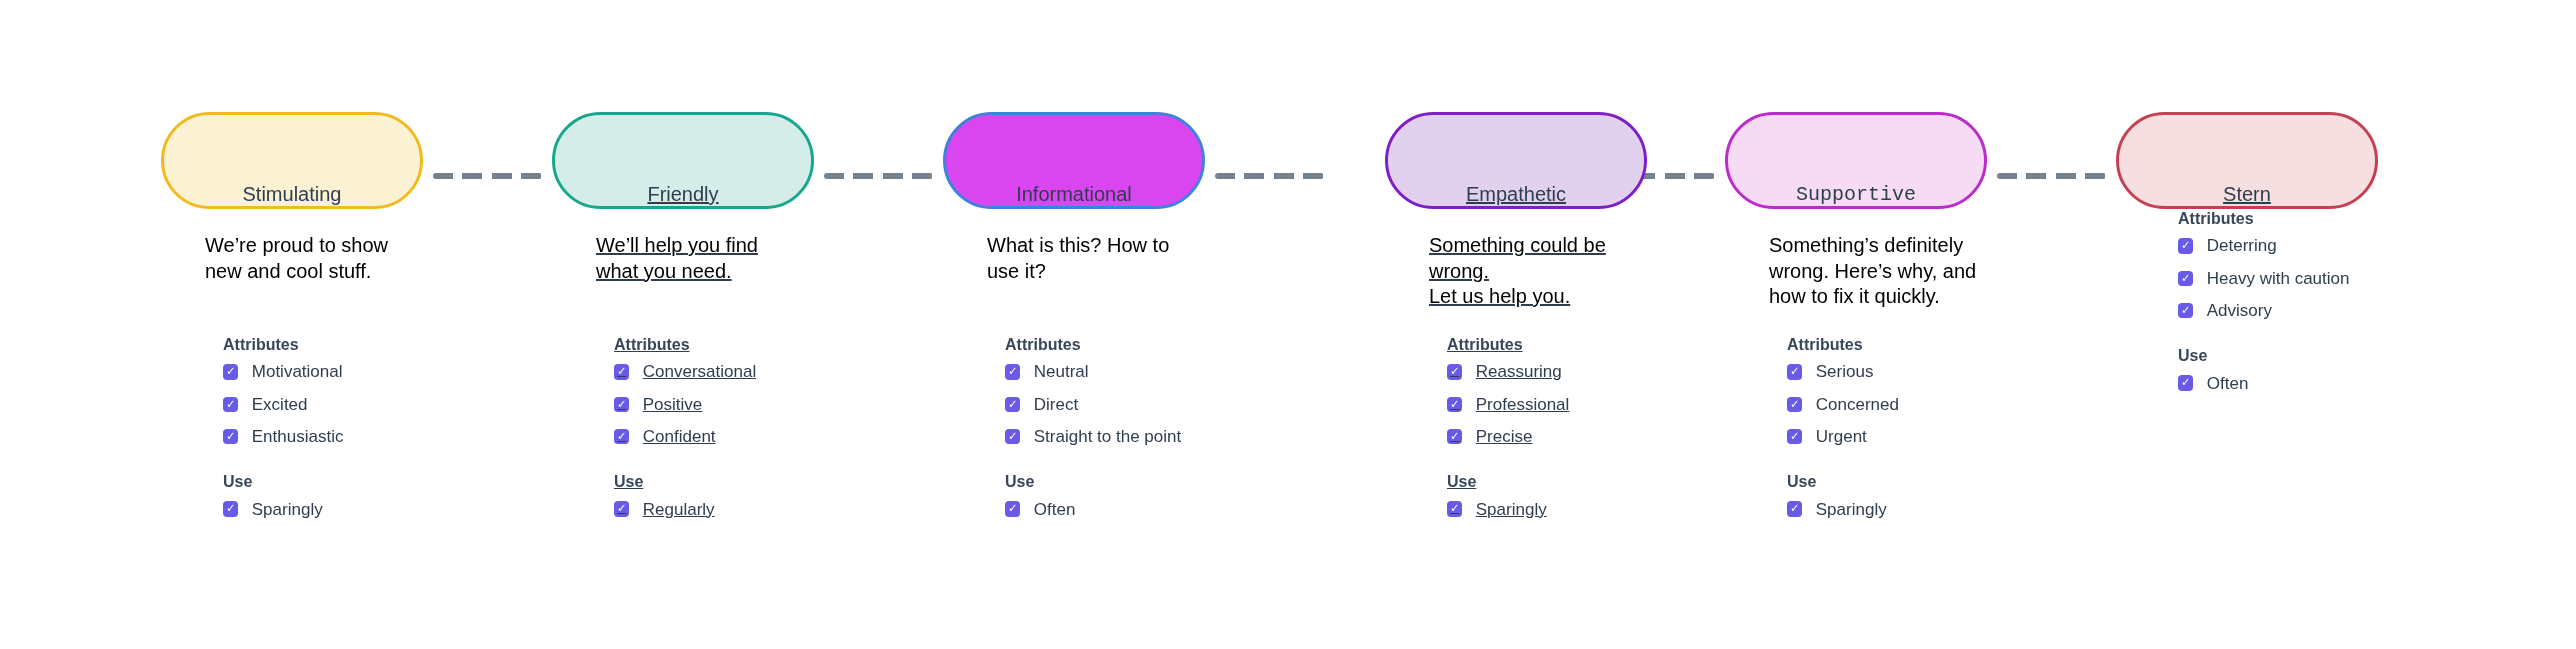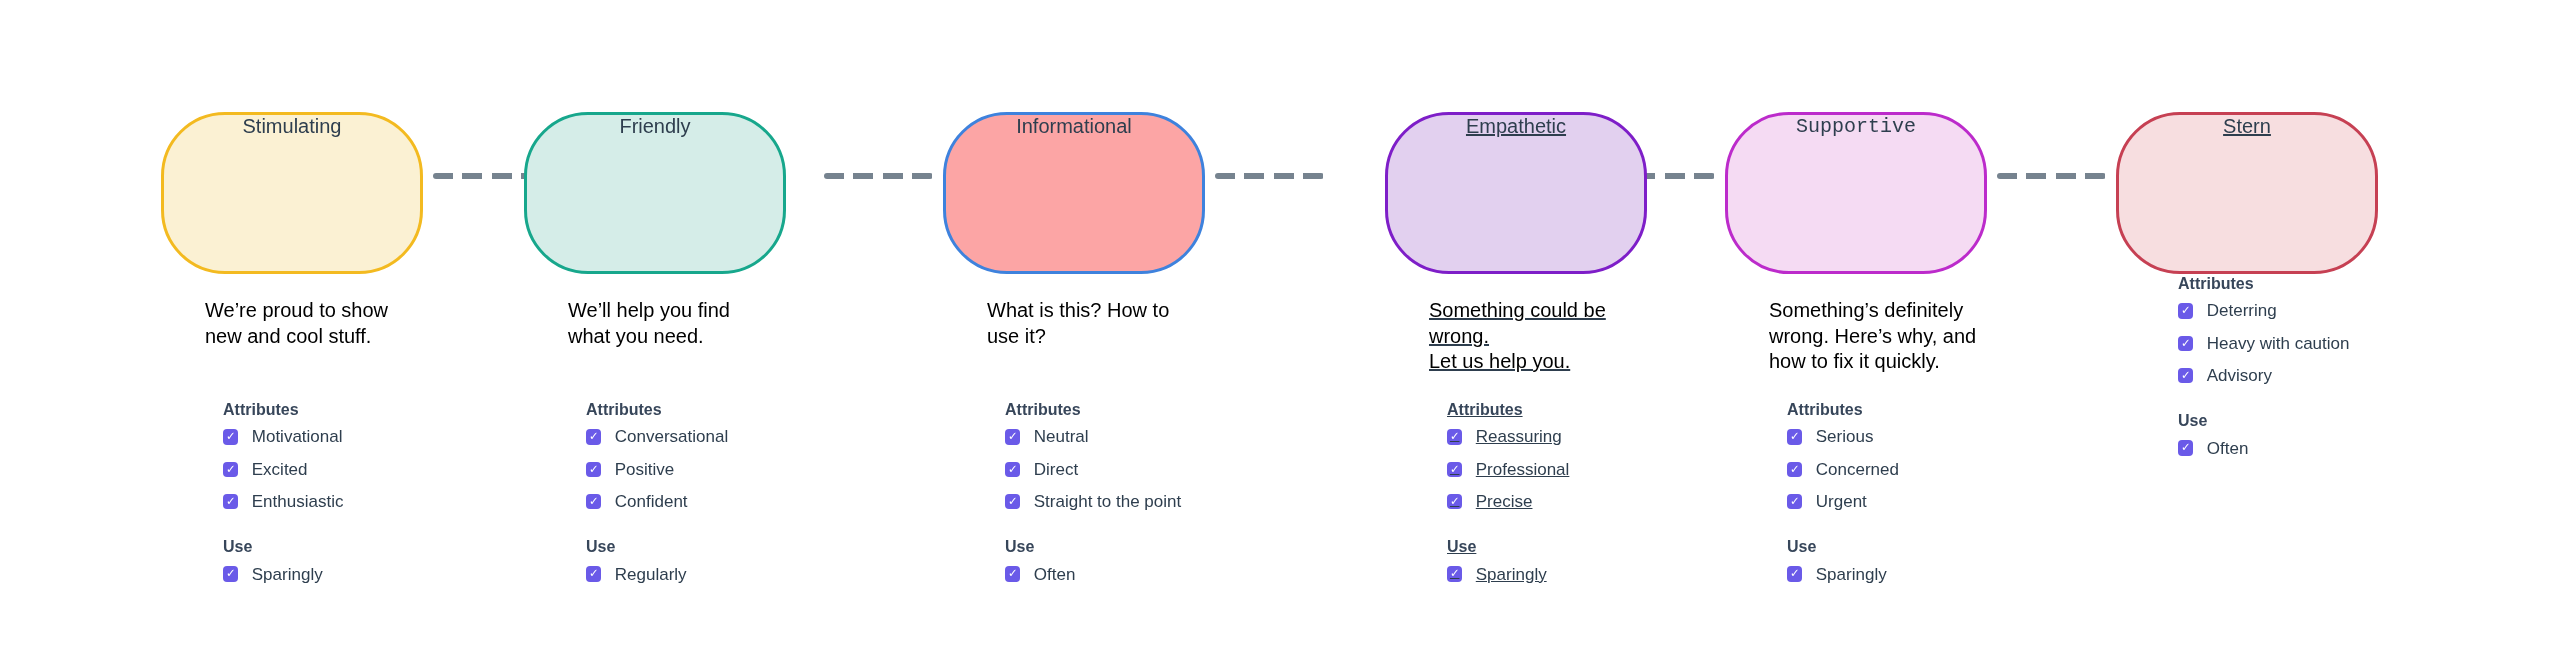--- a/index.html
+++ b/index.html
@@ -13,26 +13,26 @@
     color: #2E3E4E;
   }
   .col {
     position: absolute;
     top: 112px;
     width: 262px;
   }
   .pill {
     box-sizing: border-box;
     width: 262px;
-    height: 162px;
+    height: 97px;
     border-radius: 64px;
     border: 3.4px solid #999999;
     background: #EEEEEE;
     display: flex;
-    align-items: flex-start;
+    align-items: flex-end;
     justify-content: center;
   }
   .pill-label {
     font-size: 20px;
     line-height: 23px;
     color: #2E3E4E;
   }
   .desc {
     box-sizing: border-box;
     margin: 24px 0 0 44px;
@@ -82,21 +82,21 @@
   .use-heading { margin-top: 24px; }
   .connector {
     position: absolute;
     top: 173px;
     height: 6px;
     width: 109px;
     border-radius: 3.4px;
     background: repeating-linear-gradient(90deg, #76838F 0 20px, transparent 20px 29.5px);
   }
   
-  .col-0 { left: 161px; }  .col-1 { left: 524px; }  .col-2 { left: 943px; }
+  .col-0 { left: 161px; }  .col-1 { left: 552px; text-decoration: underline; }  .col-2 { left: 943px; }
   .col-3 { left: 1385px; text-decoration: underline; } .col-4 { left: 1725px; } .col-5 { left: 2116px; }
   .conn-0 { left: 433px; } .conn-1 { left: 824px; } .conn-2 { left: 1215px; }
   .conn-3 { left: 1606px; } .conn-4 { left: 1997px; }
 </style>
 </head>
 <body>
 
 <div class="canvas">
 
   <div class="connector conn-0"></div>
@@ -167,21 +167,21 @@
     <div class="section-heading use-heading">Use</div>
     <div class="row">
       <span class="checkbox" style="background: rgb(106, 90, 232);">
           <span class="check-glyph">✓</span>
         </span>
       <span class="row-label">Regularly</span>
     </div>
   </section>
 
   <section class="col col-2">
-    <div class="pill" style="border-color: rgb(62, 130, 221); background: #fca5a5;">
+    <div class="pill" style="border-color: rgb(62, 130, 221); background: #d946ef;">
       <span class="pill-label">Informational</span>
     </div>
     <div class="desc">What is this? How to
 use it?</div>
     <div class="section-heading">Attributes</div>
     <div class="row">
       <span class="checkbox" style="background: rgb(106, 90, 232);">
           <span class="check-glyph">✓</span>
         </span>
       <span class="row-label">Neutral</span>

